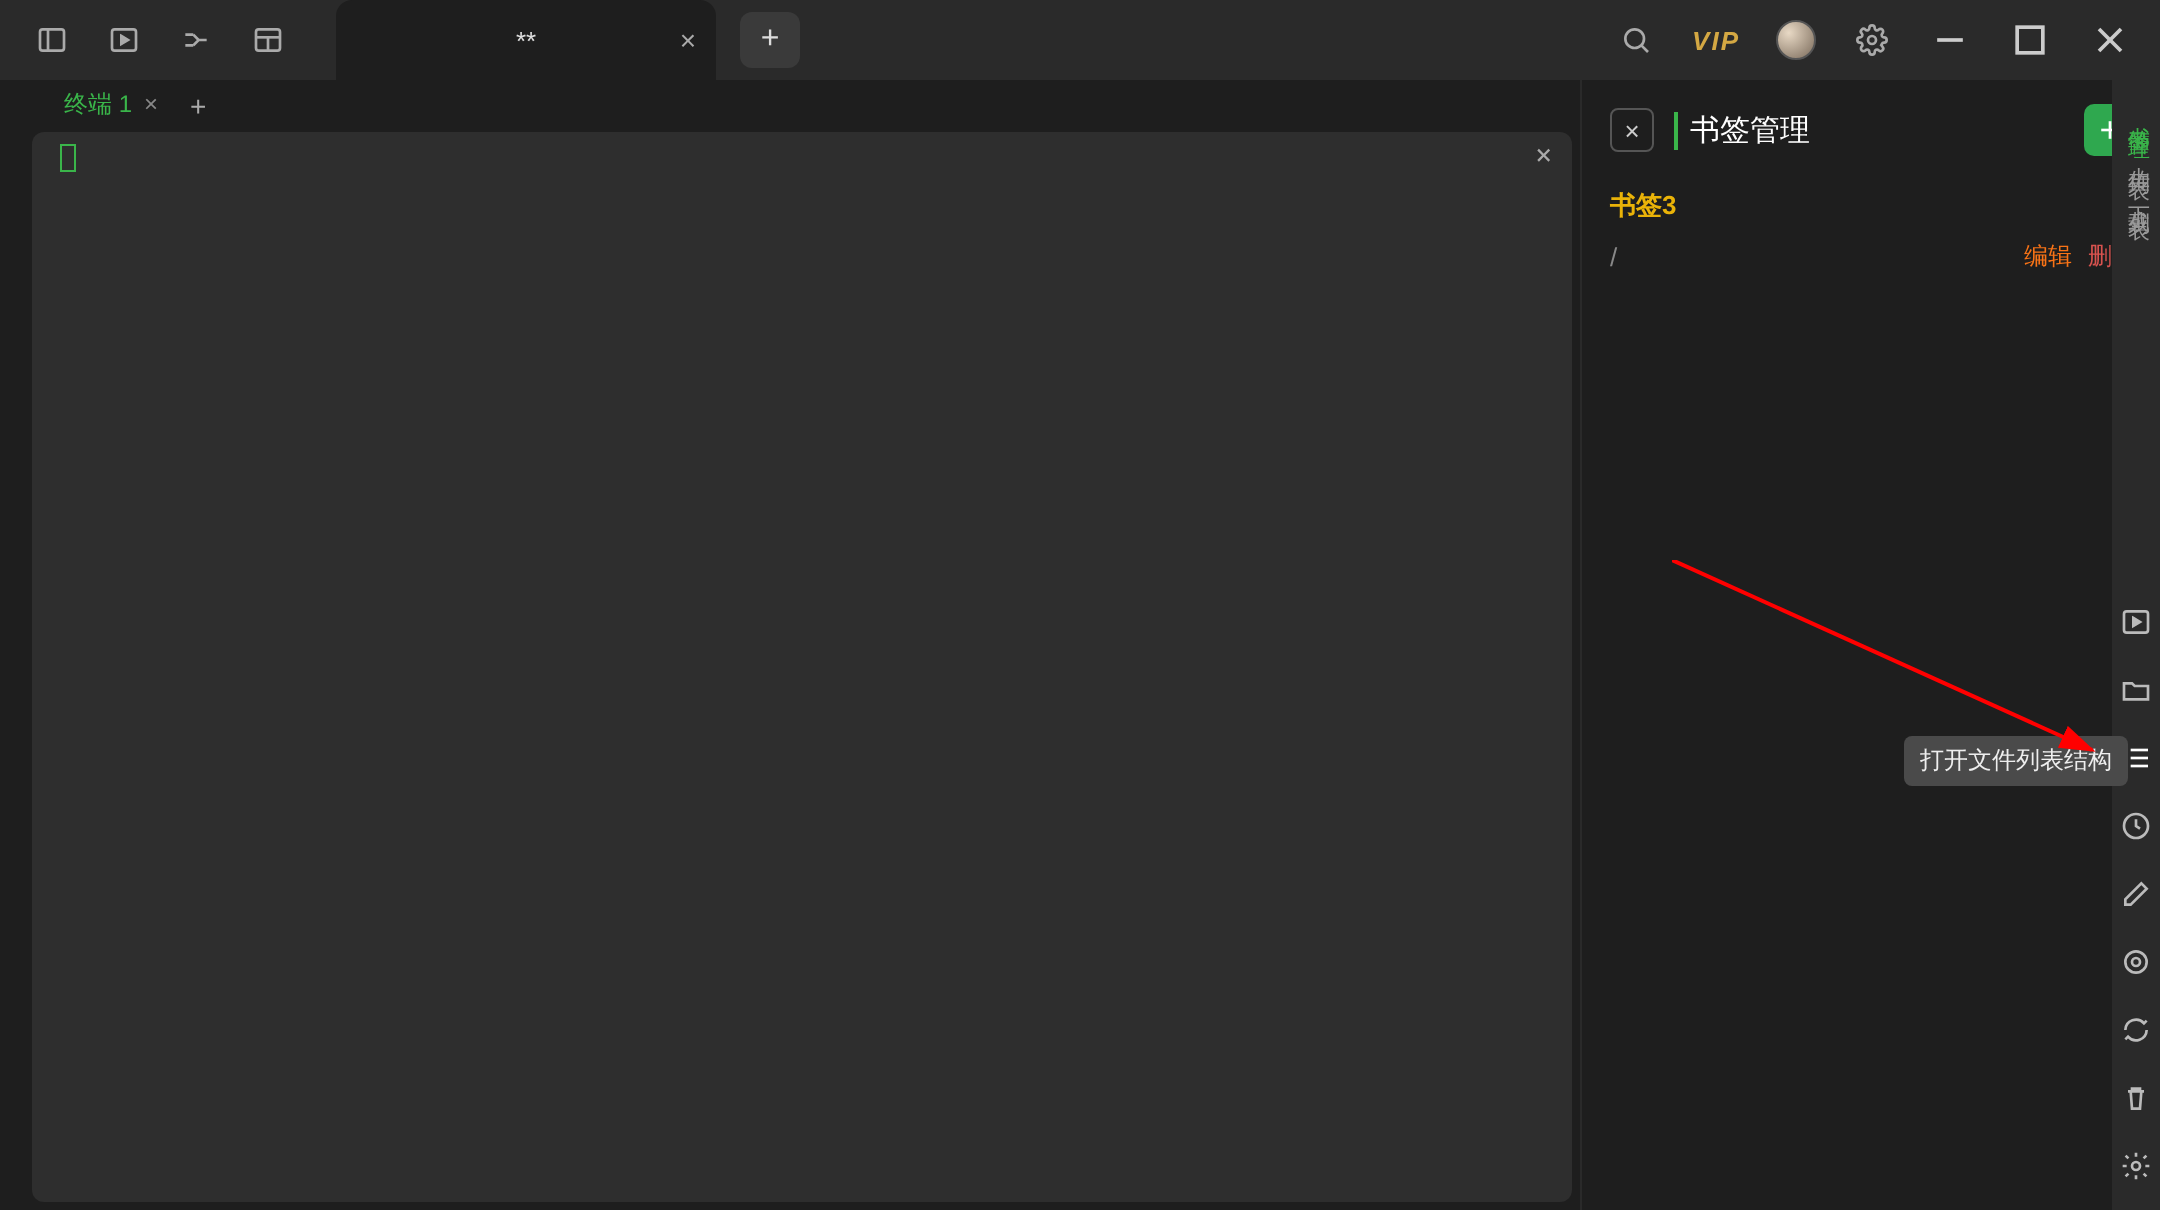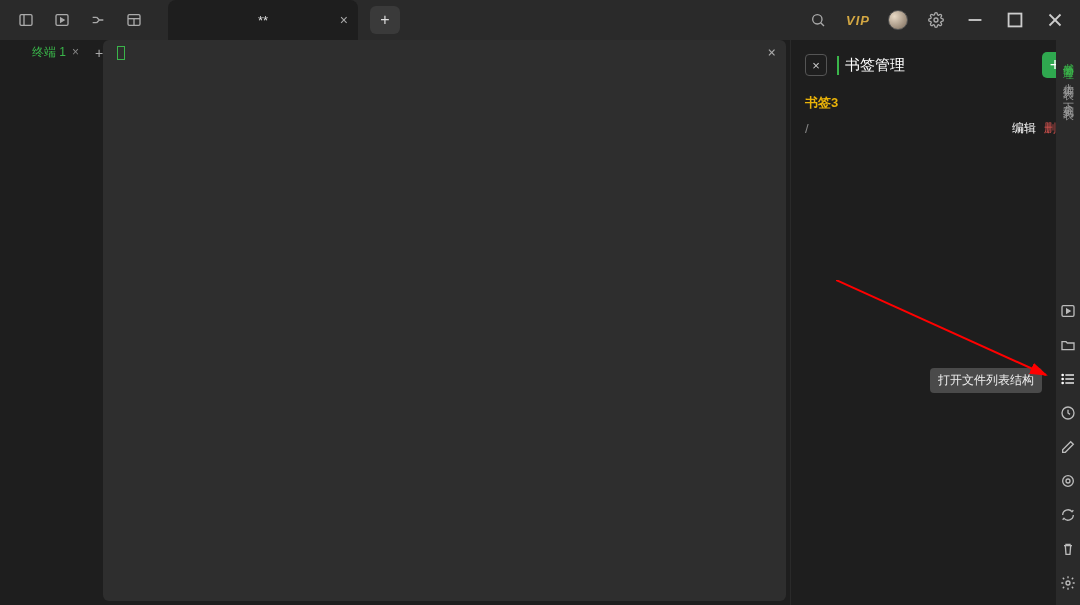--- a/index.html
+++ b/index.html
@@ -110,20 +110,21 @@
       display: flex;
       height: calc(100% - 40px);
     }
     .left-gutter {
       width: 16px;
       background: #1e1e1e;
     }
     .main-area {
       flex: 1;
       display: flex;
+      flex-direction: column;
       position: relative;
     }
     .term-tab-row {
       height: 26px;
       display: flex;
       align-items: center;
       background: #1e1e1e;
       padding-left: 10px;
     }
     .term-tab {
@@ -220,21 +221,21 @@
       font-size: 13px;
       font-weight: 600;
     }
     .bm-row2 {
       display: flex;
       align-items: center;
       margin-top: 8px;
     }
     .bm-path { color: #888; }
     .bm-actions { margin-left: auto; display: flex; gap: 8px; font-size: 12px; }
-    .bm-edit { color: #ffffff; }
+    .bm-edit { color: #f97316; }
     .bm-del { color: #d9534f; }
 
     .side-rail {
       position: absolute;
       right: 0;
       top: 40px;
       width: 24px;
       height: calc(100% - 40px);
       background: #2a2a2a;
       display: flex;
@@ -256,21 +257,21 @@
       flex-direction: column;
       gap: 18px;
       padding-bottom: 14px;
       align-items: center;
     }
     .rail-icons .icon-btn { width: 16px; height: 16px; color: #bbb; }
     .rail-icons .icon-btn.active { color: #fff; }
 
     .tooltip {
       position: absolute;
-      right: 38px;
+      right: 16px;
       top: 368px;
       background: #4a4a4a;
       color: #eee;
       padding: 4px 8px;
       border-radius: 4px;
       font-size: 12px;
     }
     .arrow {
       position: absolute;
       right: 24px;

